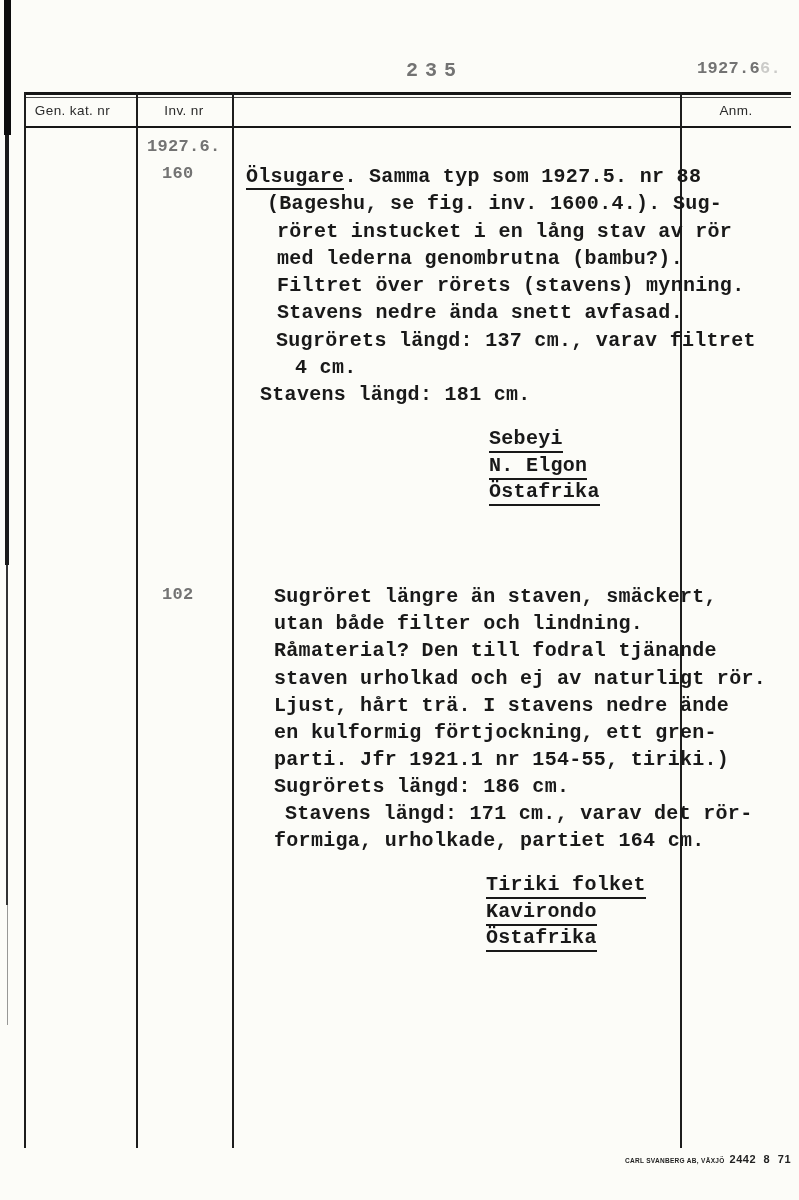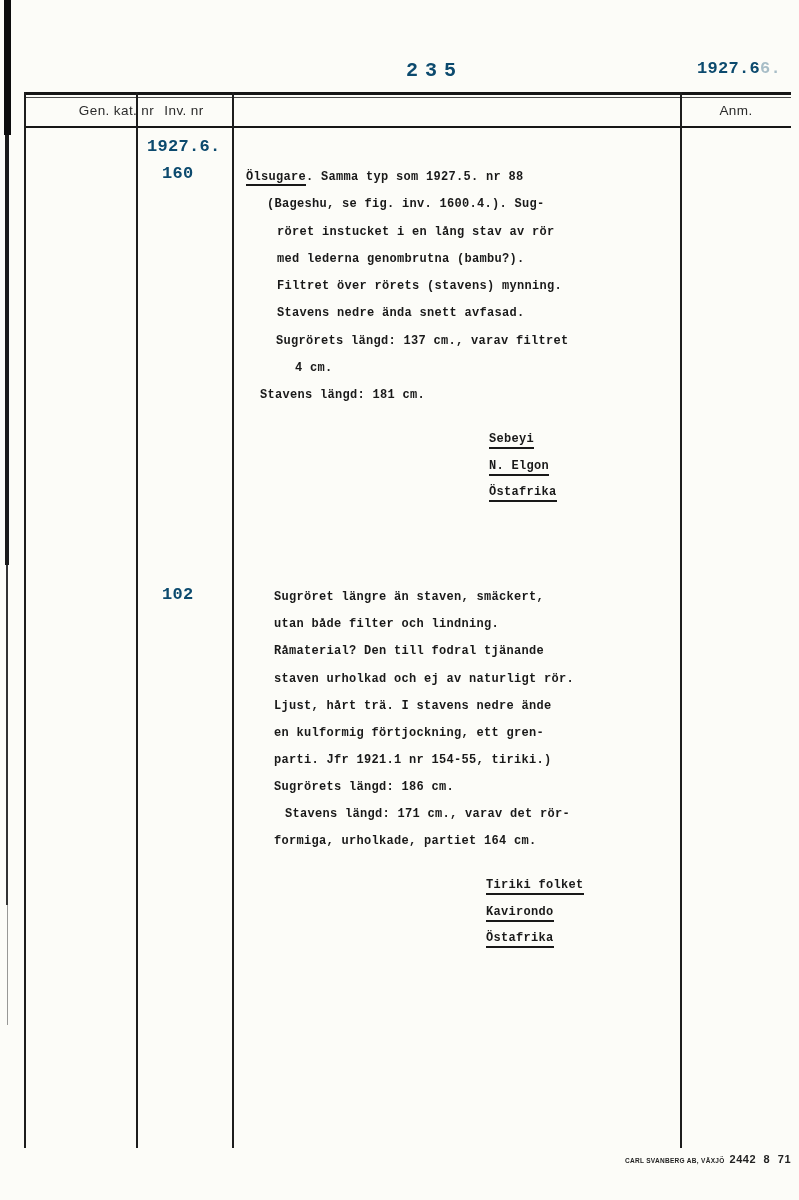--- a/index.html
+++ b/index.html
@@ -16,22 +16,22 @@
   .hline{position:absolute;background:#161616;}
   .vline{position:absolute;background:#1d1d1d;width:1.5px;}
   
   .colhead{
     position:absolute;top:103px;height:20px;
     font-family:"Liberation Sans","DejaVu Sans",sans-serif;
     font-size:13.5px;color:#2b2b2b;text-align:center;letter-spacing:.4px;
   }
   
   .tw{position:absolute;font-weight:bold;font-size:17px;line-height:22px;
-      letter-spacing:.3px;white-space:pre;color:#0c4a6e;}
-  .line{position:absolute;font-weight:bold;font-size:12px;line-height:22px;
+      letter-spacing:.3px;white-space:pre;color:#737373;}
+  .line{position:absolute;font-weight:bold;font-size:20px;line-height:22px;
       letter-spacing:.3px;white-space:pre;color:#191919;}
   .underline{border-bottom:2.5px solid #191919;}
   .attr{border-bottom:2.5px solid #191919;padding-bottom:1px;}
   .pageno{font-size:20px;letter-spacing:7px;}
   .ghost{opacity:.35;}
   
   .footer{position:absolute;top:1153px;right:8px;display:flex;align-items:baseline;gap:5px;
       font-family:"Liberation Sans","DejaVu Sans",sans-serif;font-weight:bold;color:#222;}
   .footer .small{font-size:6.5px;letter-spacing:.3px;}
   .footer .code{font-size:11px;word-spacing:4px;letter-spacing:.5px;}
@@ -48,21 +48,21 @@
 <div class="tw abs" style="left:697px;top:58px;"><span>1927.6</span><span class="ghost">6.</span></div>
 
 <div class="hline" style="left:25px;top:92px;width:766px;height:2.5px;"></div>
 <div class="hline" style="left:25px;top:97px;width:766px;height:1px;background:#4a4a4a;"></div>
 <div class="hline" style="left:25px;top:126px;width:766px;height:2px;"></div>
 <div class="vline" style="left:24px;top:92px;height:1056px;"></div>
 <div class="vline" style="left:136px;top:92px;height:1056px;"></div>
 <div class="vline" style="left:232px;top:92px;height:1056px;"></div>
 <div class="vline" style="left:680px;top:92px;height:1056px;"></div>
 
-<div class="colhead" style="left:25px;width:95px;padding-left:44px;">Gen. kat. nr</div>
+<div class="colhead" style="left:25px;width:95px;">Gen. kat. nr</div>
 <div class="colhead" style="left:136px;width:96px;">Inv. nr</div>
 <div class="colhead" style="left:680px;width:112px;">Anm.</div>
 
 <div class="tw" style="left:147px;top:136px;">1927.6.</div>
 <div class="tw" style="left:162px;top:163px;">160</div>
 
 <div class="line" style="left:246px;top:166px;"><span class="underline">Ölsugare</span><span>. Samma typ som 1927.5. nr 88</span></div>
 <div class="line" style="left:267px;top:193px;">(Bageshu, se fig. inv. 1600.4.). Sug-</div>
 <div class="line" style="left:277px;top:221px;">röret instucket i en lång stav av rör</div>
 <div class="line" style="left:277px;top:248px;">med lederna genombrutna (bambu?).</div>

